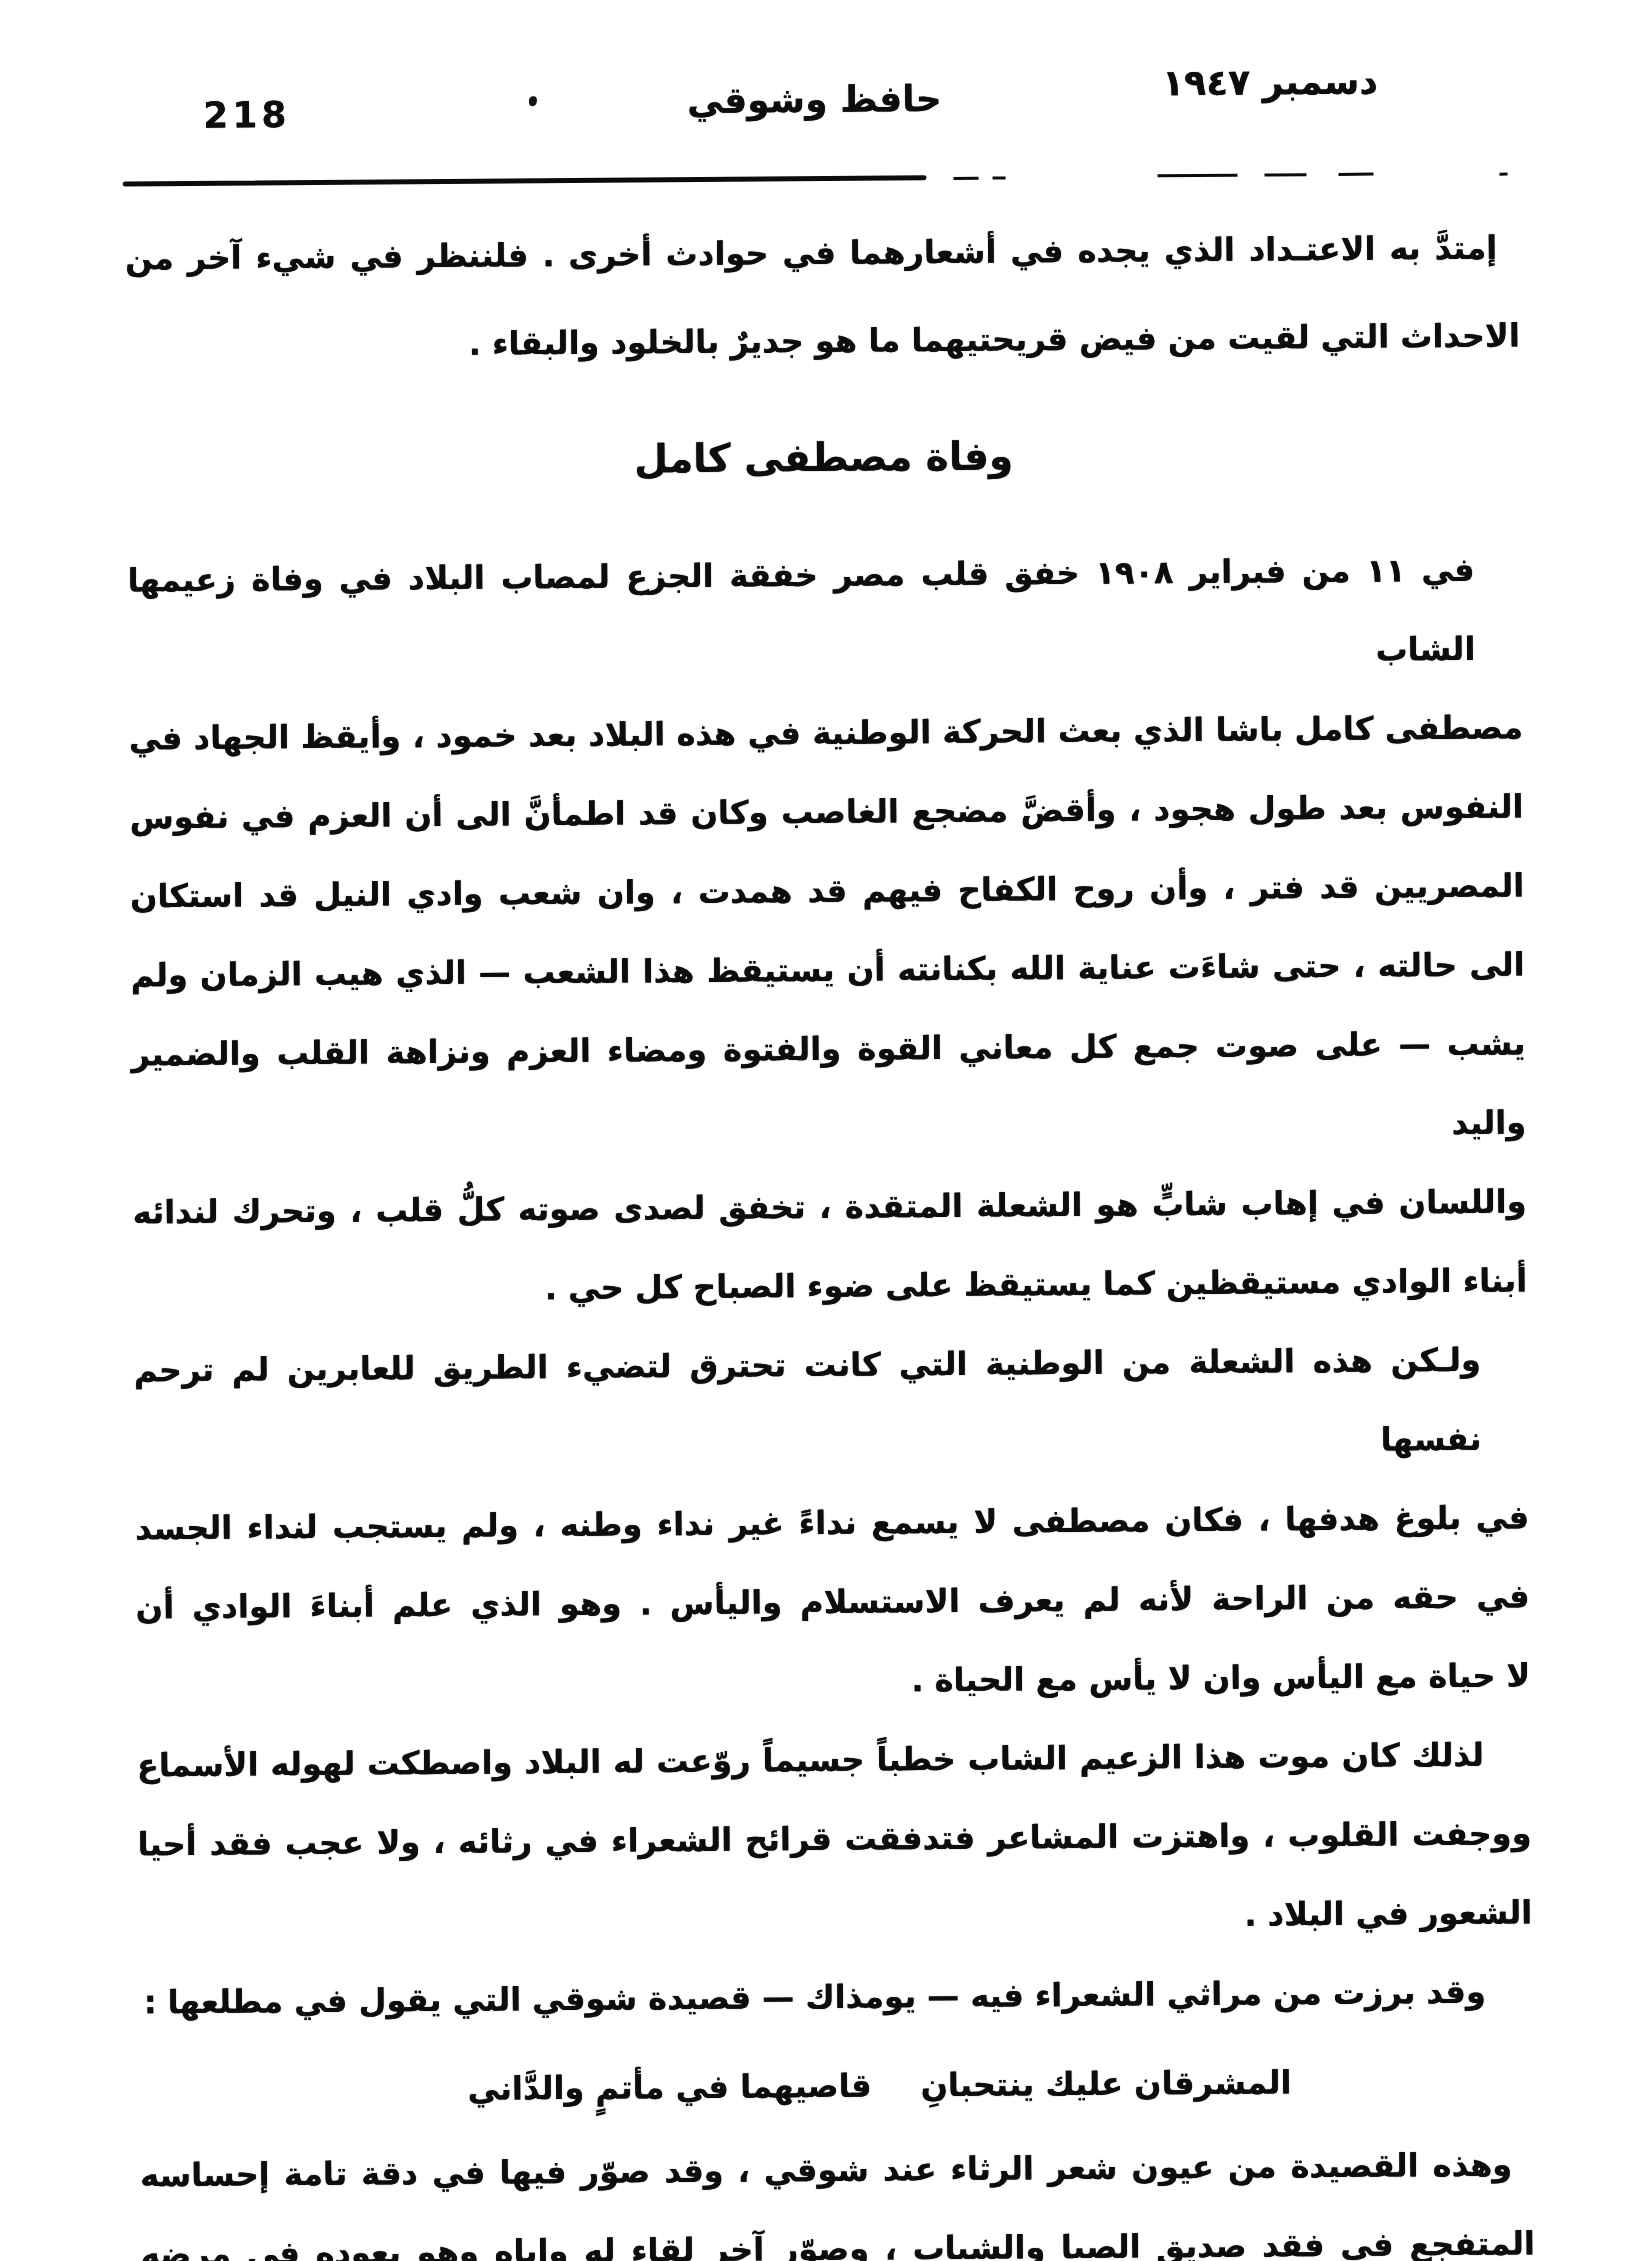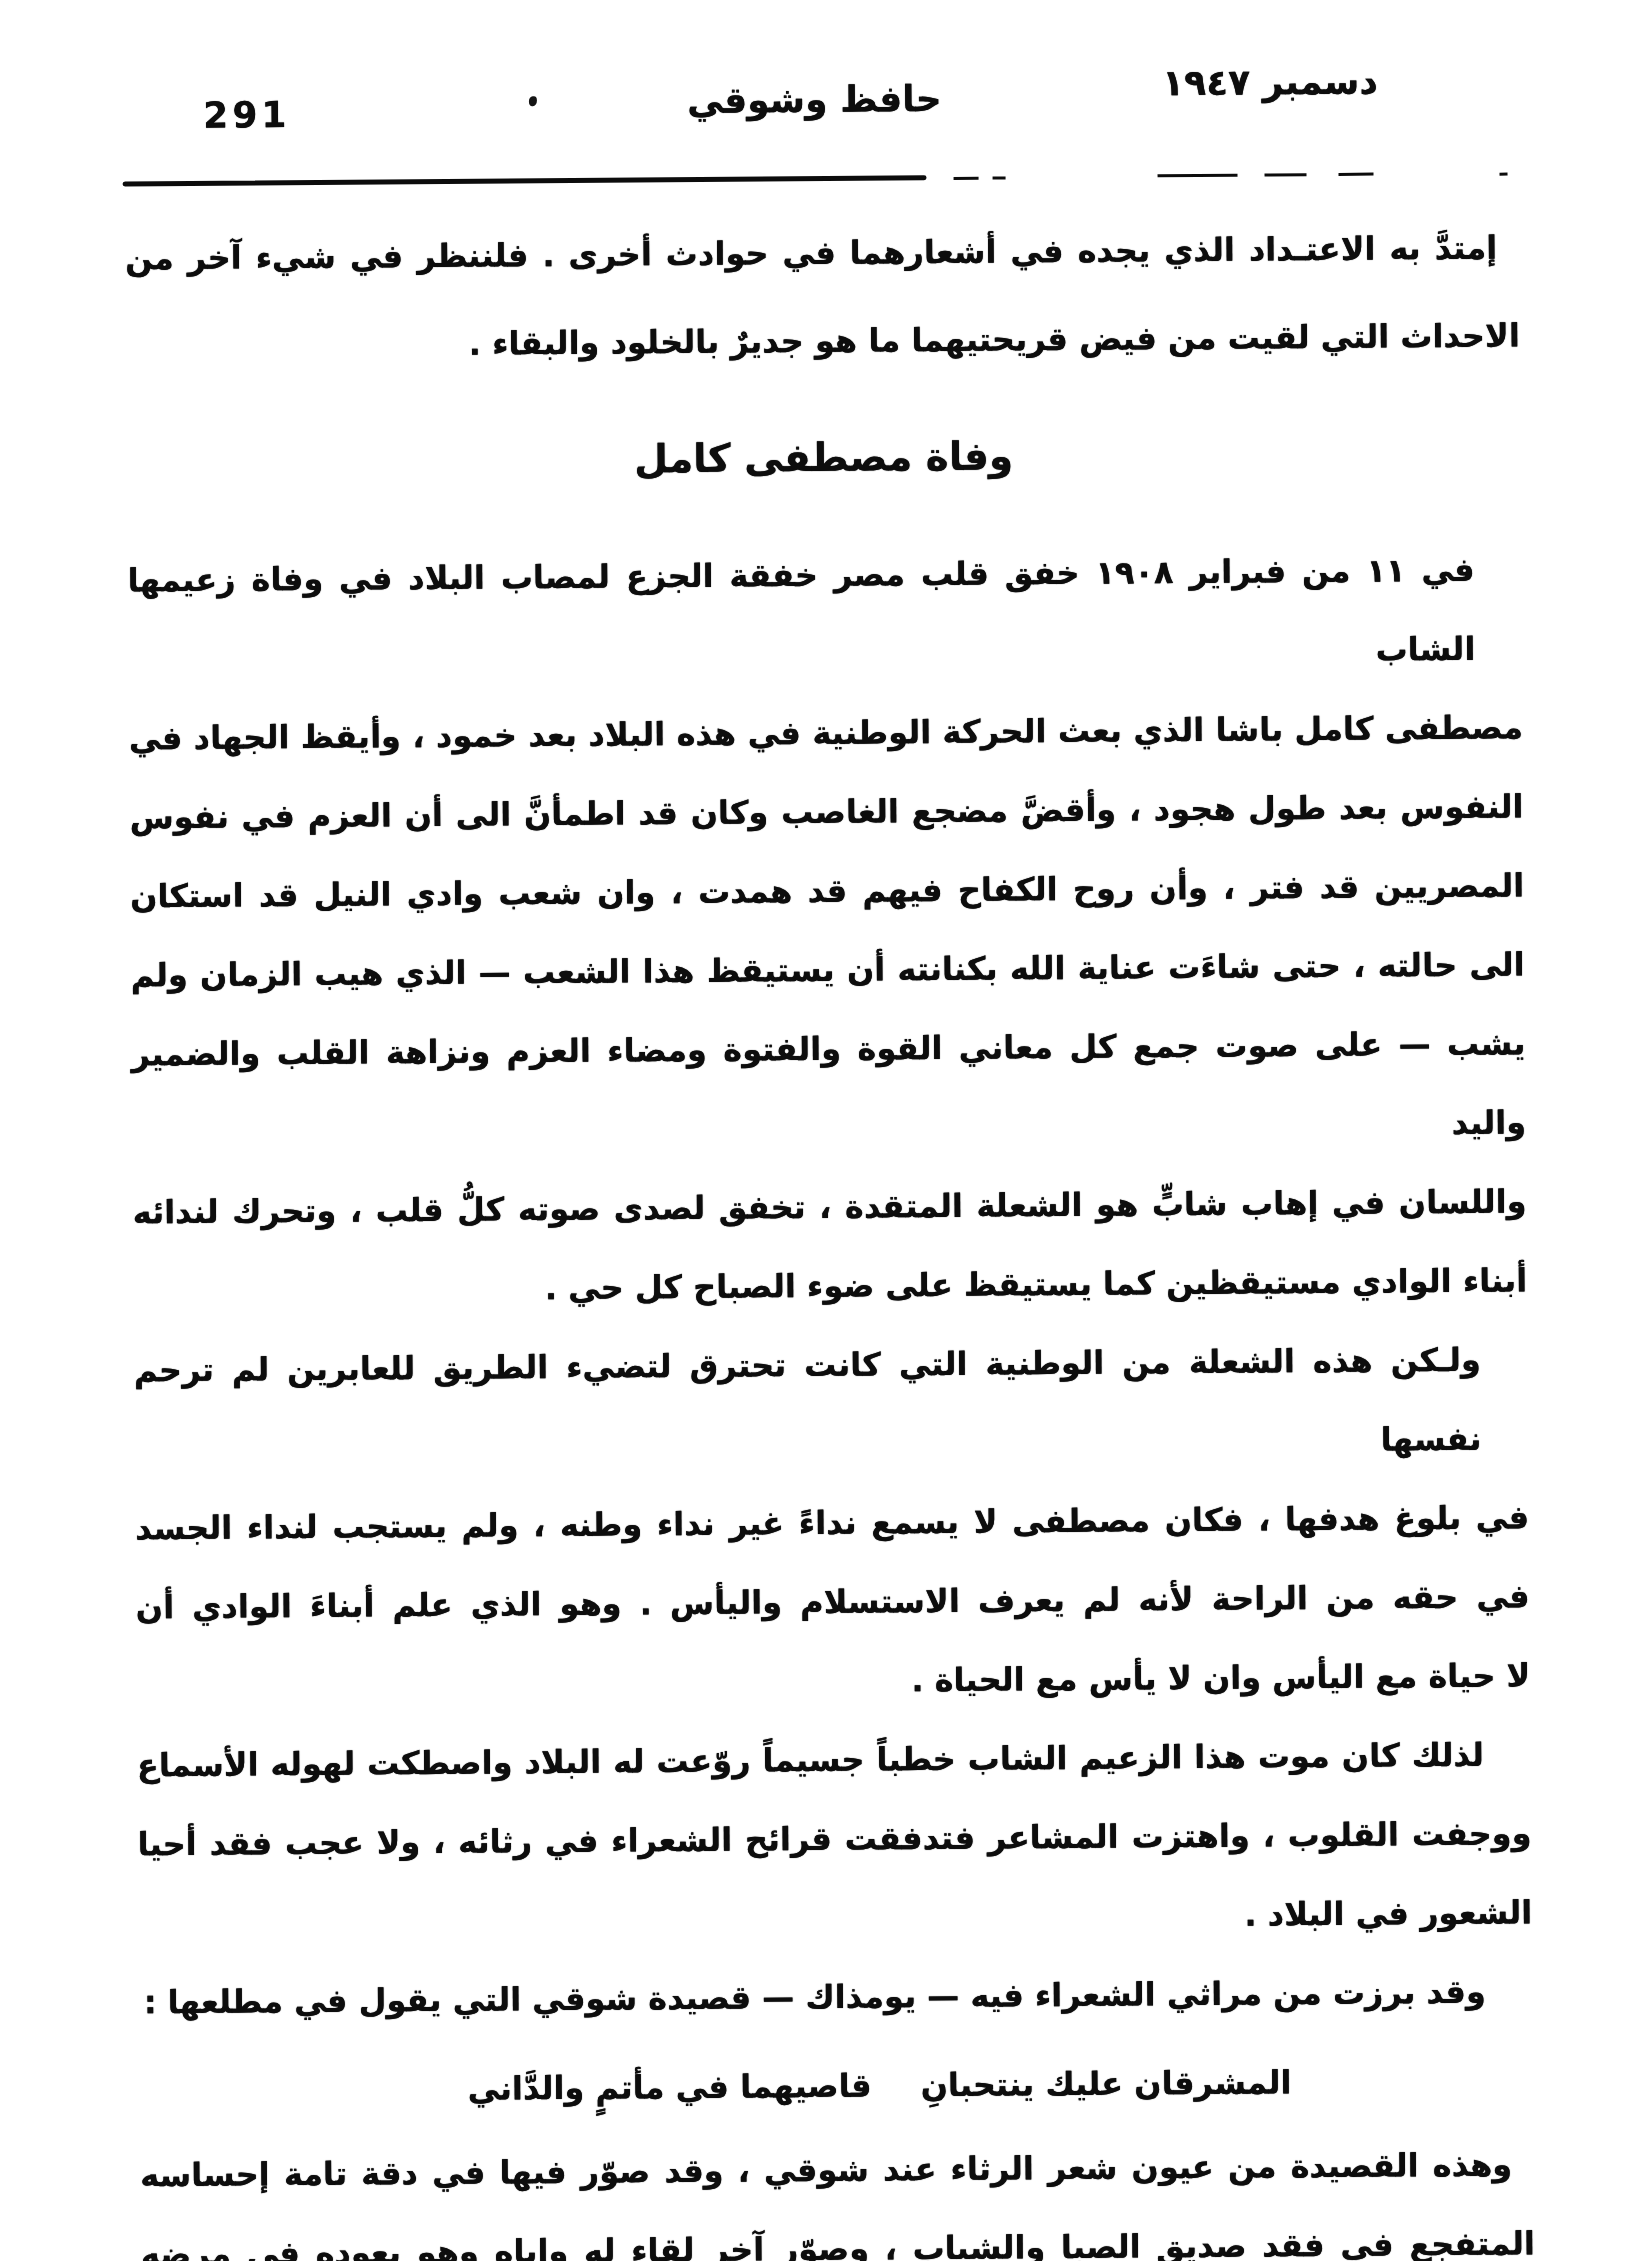--- a/index.html
+++ b/index.html
@@ -76,21 +76,21 @@
 </style>
 </head>
 <body>
 
 <div class="page">
   <div class="tilt">
 
     <header>
       <span class="hdr hdr-date">دسمبر ١٩٤٧</span>
       <span class="hdr hdr-title">حافظ وشوقي</span>
-      <span class="hdr hdr-page">291</span>
+      <span class="hdr hdr-page">218</span>
       <span class="speck"></span>
     </header>
 
     <div class="rule">
       <i class="seg seg-main"></i>
       <i class="seg seg-1"></i>
       <i class="seg seg-2"></i>
       <i class="seg seg-3"></i>
       <i class="seg seg-4"></i>
       <i class="seg seg-5"></i>

